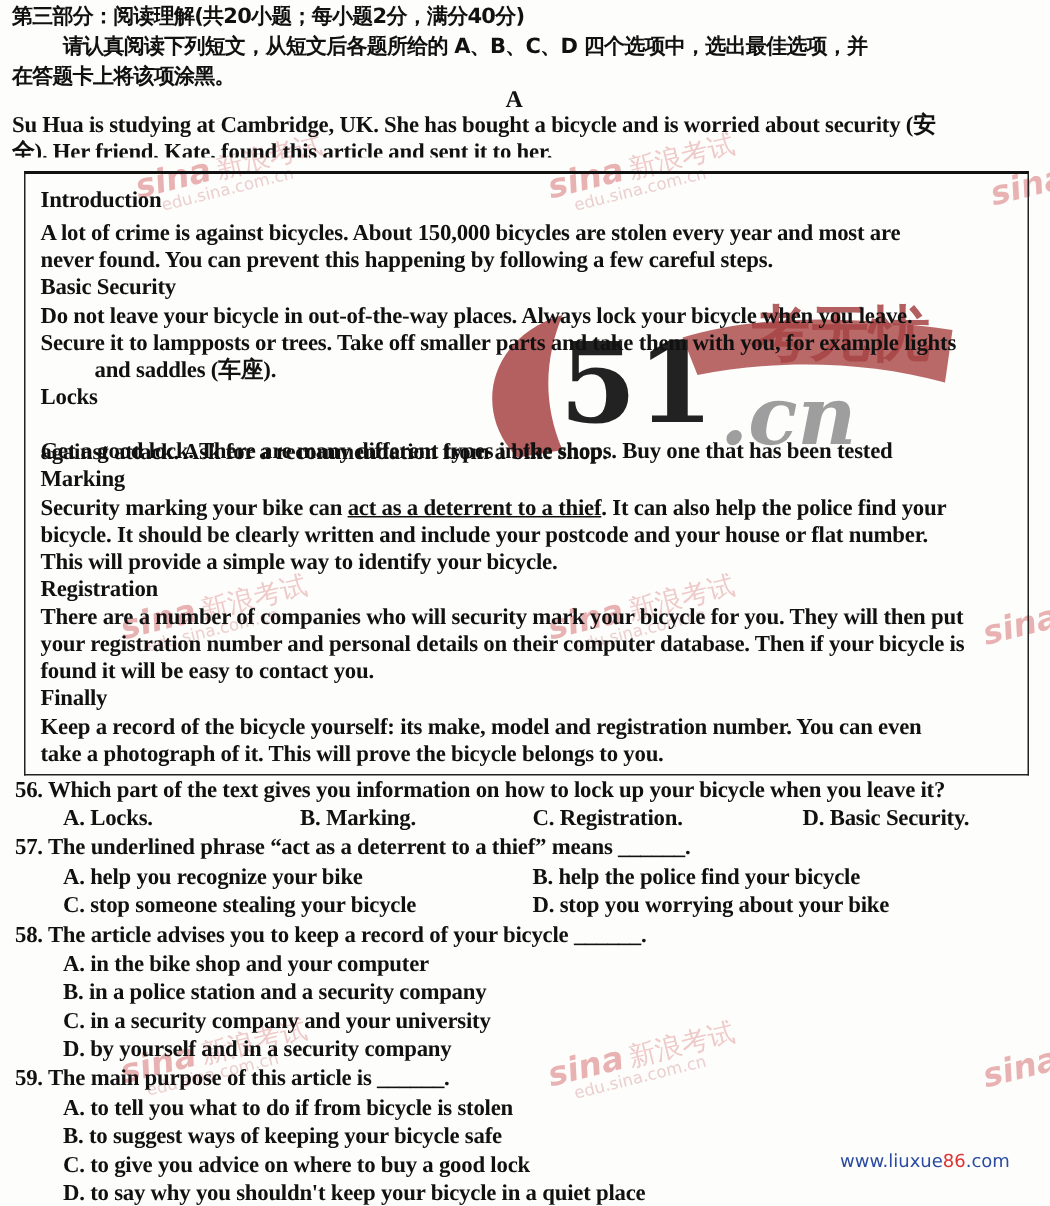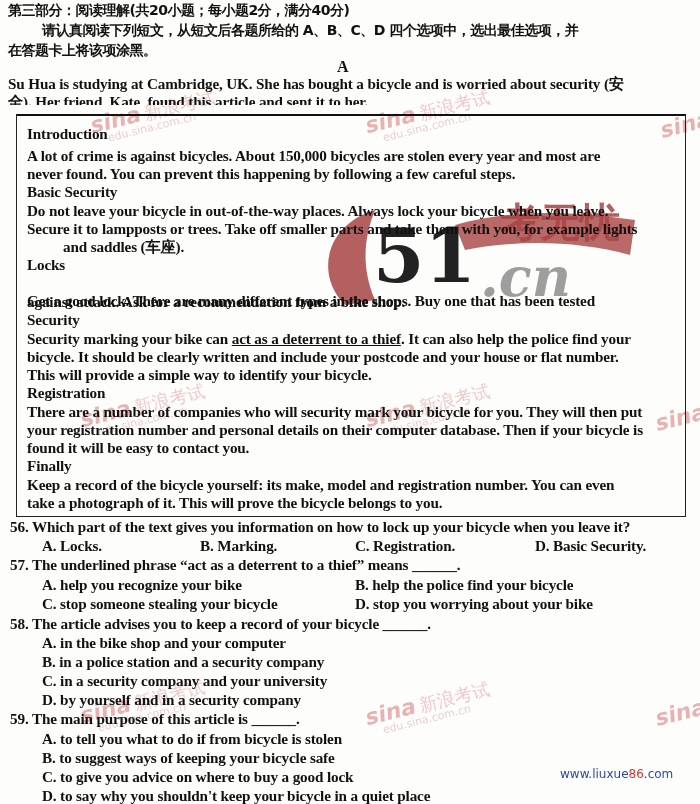--- a/index.html
+++ b/index.html
@@ -85,21 +85,21 @@
 
 <div class="abs p sec" style="left:27px;top:183px;">Basic Security</div>
 <div class="abs p" style="left:27px;top:202px;">Do not leave your bicycle in out-of-the-way places. Always lock your bicycle when you leave.</div>
 <div class="abs p" style="left:27px;top:220px;">Secure it to lampposts or trees. Take off smaller parts and take them with you, for example lights</div>
 <div class="abs p" style="left:27px;top:238px;margin-left:36px;">and saddles (车座).</div>
 
 <div class="abs p sec" style="left:27px;top:256px;">Locks</div>
 <div class="abs p" style="left:27px;top:292px;">Get a good lock. There are many different types in the shops. Buy one that has been tested</div>
 <div class="abs p" style="left:27px;top:293px;">against attack. Ask for a recommendation from a bike shop.</div>
 
-<div class="abs p sec" style="left:27px;top:311px;">Security</div>
+<div class="abs p sec" style="left:27px;top:311px;">Marking</div>
 <div class="abs p" style="left:27px;top:330px;"><span>Security marking your bike can </span><span class="u">act as a deterrent to a thief</span><span>. It can also help the police find your</span></div>
 <div class="abs p" style="left:27px;top:348px;">bicycle. It should be clearly written and include your postcode and your house or flat number.</div>
 <div class="abs p" style="left:27px;top:366px;">This will provide a simple way to identify your bicycle.</div>
 
 <div class="abs p sec" style="left:27px;top:384px;">Registration</div>
 <div class="abs p" style="left:27px;top:403px;">There are a number of companies who will security mark your bicycle for you. They will then put</div>
 <div class="abs p" style="left:27px;top:421px;">your registration number and personal details on their computer database. Then if your bicycle is</div>
 <div class="abs p" style="left:27px;top:439px;">found it will be easy to contact you.</div>
 
 <div class="abs p sec" style="left:27px;top:457px;">Finally</div>

